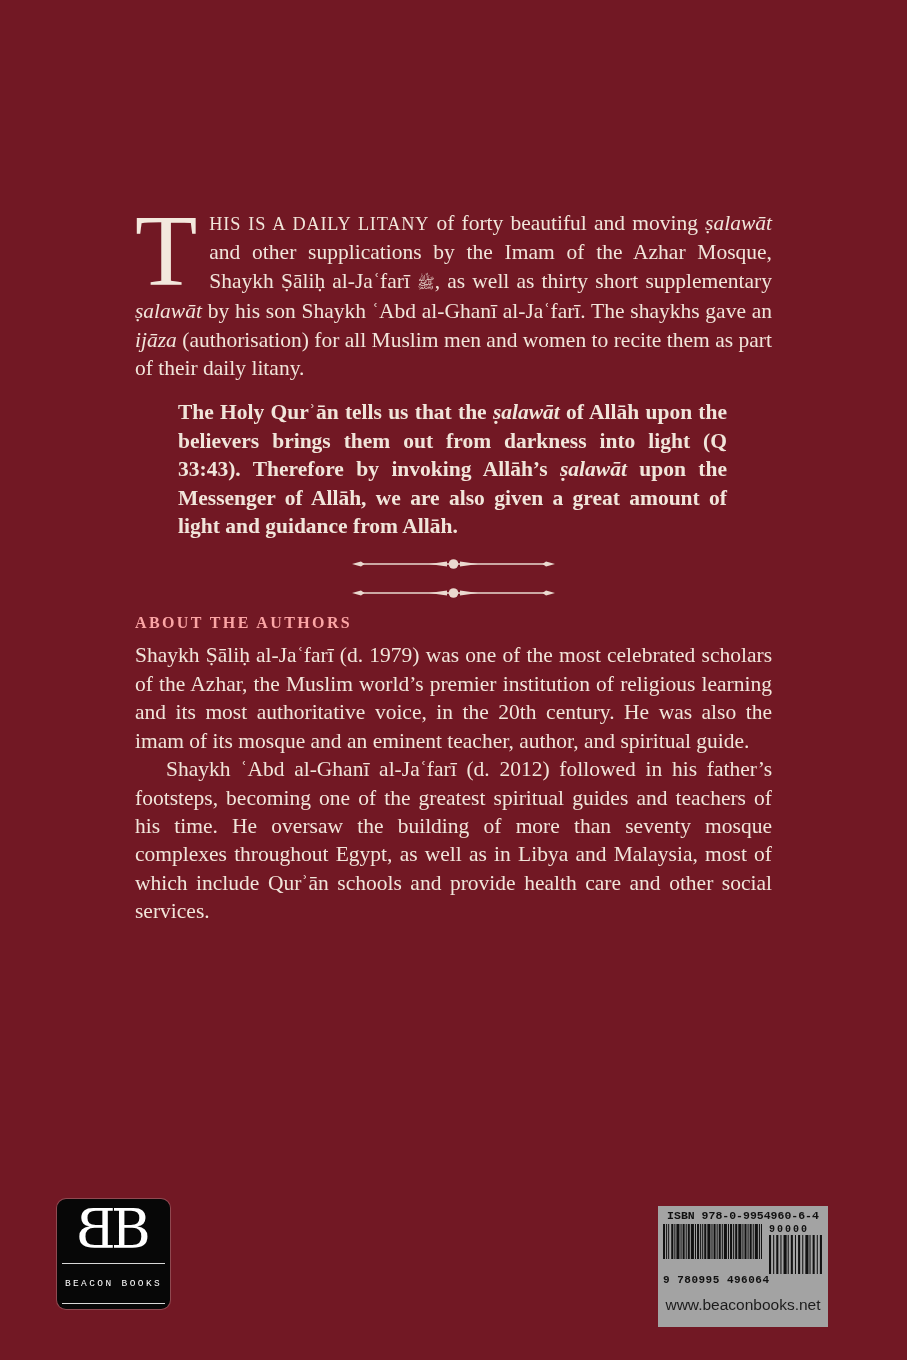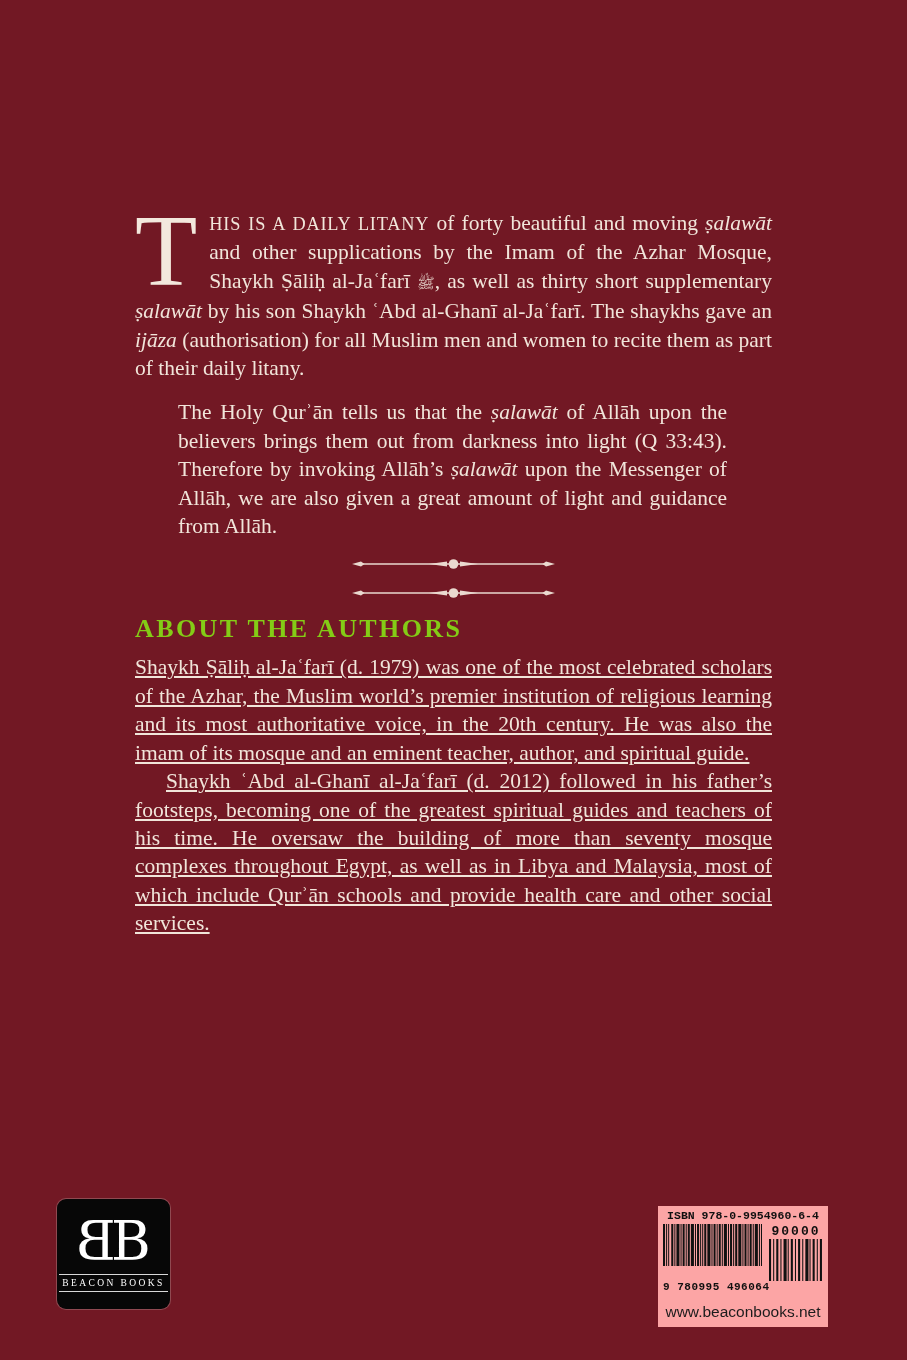--- a/index.html
+++ b/index.html
@@ -7,78 +7,78 @@
     position:relative; width:907px; height:1360px;
     background:#721824; overflow:hidden;
     font-family:"Liberation Serif", serif;
     color:#f1e5da;
   }
   .text-col {position:absolute; left:135px; top:209px; width:637px;}
   .text-col p {
     margin:0 0 16px; font-size:21.5px; line-height:28.4px;
     text-align:justify;
   }
-  .indent-block {margin-left:43px !important; margin-right:45px !important;}
+  .indent-block {margin-left:43px !important; margin-right:45px !important;font-weight:bold;}
   .dropcap {
     float:left; font-size:102px; line-height:78px;
     padding:3px 12px 2px 0; color:#f3e8dd;
   }
   .sc {font-size:0.85em; letter-spacing:0.8px;}
   .hon {font-size:0.68em; opacity:0.95;}
   i {font-style:italic;}
   .divider {display:block; margin:1px auto 13px; width:205px; height:16px;}
   .first-indent {text-indent:10px;}
   .about-heading {
-    font-size:26px; font-weight:bold; letter-spacing:2.4px;
-    margin:10px 0 9px; color:#84cc16;
-  }
-  .about-p {margin-bottom:0 !important;text-decoration:underline;}
+    font-size:16px; font-weight:bold; letter-spacing:2.4px;
+    margin:10px 0 9px; color:#fca5a5;
+  }
+  .about-p {margin-bottom:0 !important;}
   .about-p2 {text-indent:31px;}
 
   
   .logo {
     position:absolute; left:57px; top:1199px; width:113px; height:110px;
     background:#070707; border-radius:9px;
     box-shadow:0 0 0 1px rgba(230,220,215,0.25);
     display:flex; flex-direction:column; align-items:center; justify-content:center;
   }
   .logo-bb {
     color:#ffffff; font-size:54px; line-height:0.95;
     font-family:"DejaVu Serif", serif; display:flex; align-items:flex-end;
   }
   .logo-bb .rev {display:inline-block; transform:scaleX(-1); margin-right:-5px;}
   .logo-name {
     color:#ffffff; font-size:9.5px; letter-spacing:2.4px;
     border-top:1px solid #d8d8d8; border-bottom:1px solid #d8d8d8;
-    padding:3px 3px; margin-top:7px; white-space:nowrap;
-    font-family:Liberation Serif, serif;
+    padding:14px 3px; margin-top:7px; white-space:nowrap;
+    font-family:Liberation Mono, monospace;
   }
 
   
   .barcode-box {
     position:absolute; left:658px; top:1206px; width:170px; height:121px;
-    background:#fca5a5; color:#101010;
+    background:#a3a3a3; color:#101010;
     display:flex; flex-direction:column;
-    padding:3px 5px 6px; box-sizing:border-box;
+    padding:3px 5px 13px; box-sizing:border-box;
   }
   .isbn-line {
     font-family:"Liberation Mono", monospace; font-weight:bold;
     font-size:11.5px; letter-spacing:0px; text-align:center; white-space:nowrap;
   }
   .bars-row {display:flex; flex:1; gap:7px; margin-top:2px; min-height:0;}
   .main-col {width:99px; display:flex; flex-direction:column;}
   .bars {flex:1; width:100%; min-height:0;}
   .ean-digits {
     font-family:"Liberation Mono", monospace; font-size:11px; font-weight:bold;
     letter-spacing:0.5px; white-space:nowrap; margin-top:15px;
   }
   .addon-col {flex:1; display:flex; flex-direction:column; padding-bottom:12px;}
   .addon-label {
     font-family:"Liberation Mono", monospace; font-weight:bold;
-    font-size:13px; text-align:center; letter-spacing:2px;
+    font-size:10px; text-align:left; letter-spacing:2px;
   }
   .site {
     font-family:"Liberation Sans", sans-serif; font-size:15.5px;
     text-align:center; margin-top:10px; color:#1c1c1c;
   }
 </style>
 </head>
 <body>
 
 <div class="cover">

